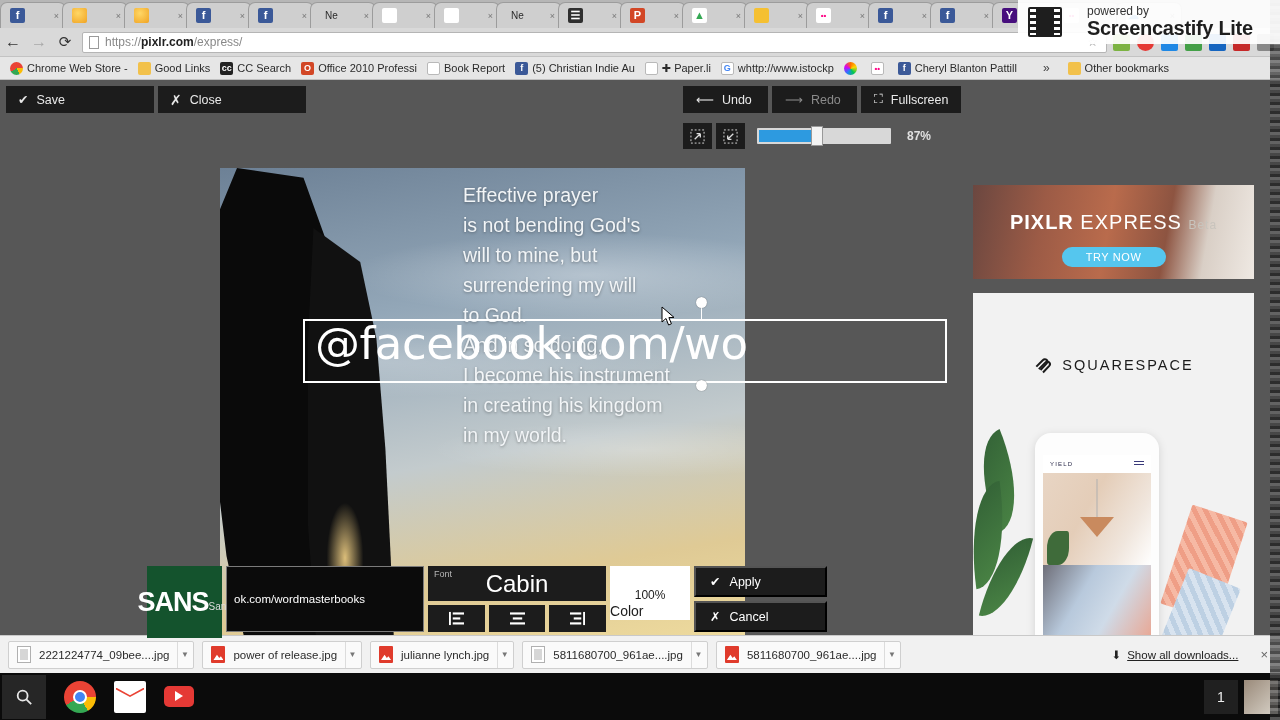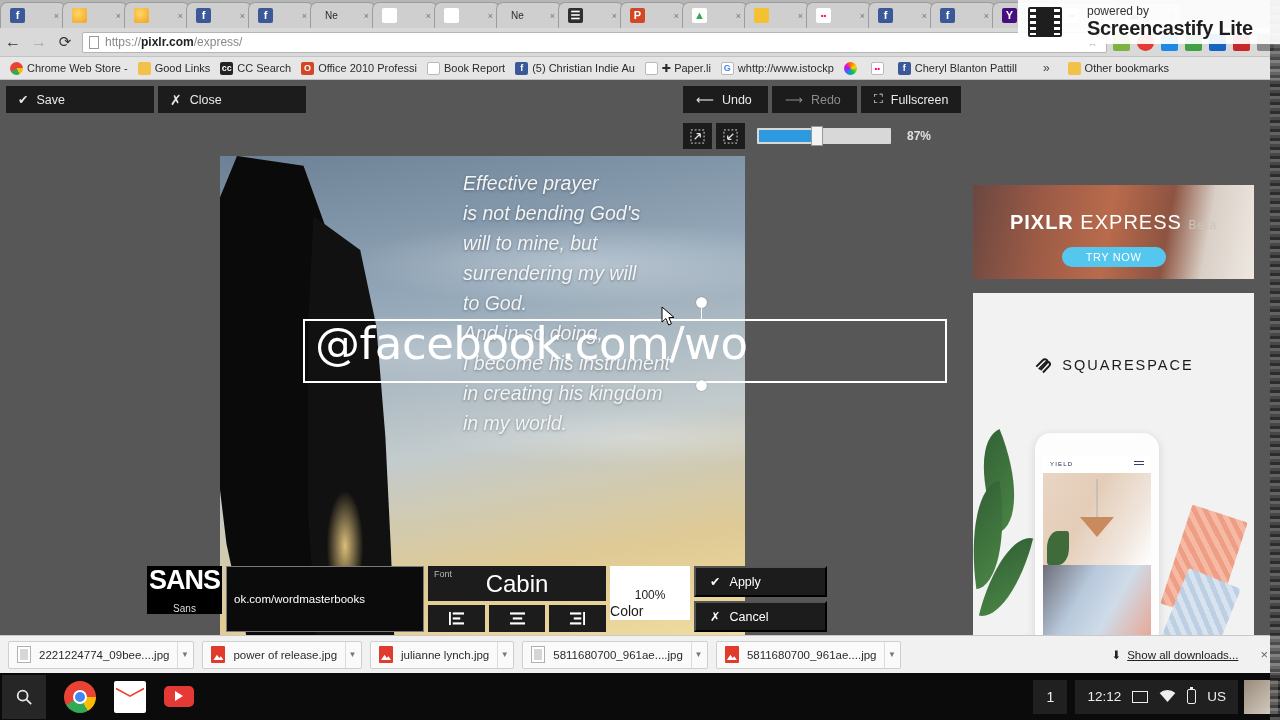--- a/index.html
+++ b/index.html
@@ -151,25 +151,24 @@
   .zoomtrack {
     width: 134px; height: 16px; background:#d8d8d8; margin-left: 8px;
     position: relative; border-radius: 1px;
   }
   .zoomfill { position:absolute; left:2px; top:2px; height:12px; width:52px; background:#2d9ae0; }
   .zoomknob { position:absolute; left:54px; top:-2px; width:12px; height:20px; background:#f3f3f3; border:1px solid #999; }
   .zoomval { color:#e0e0e0; font-size: 12px; margin-left: 12px; font-weight: bold; }
 
   
   .canvas-wrap {
-    position: absolute; left: 220px; top: 76px;
+    position: absolute; left: 220px; top: 88px;
     width: 525px; height: 485px;
     overflow: hidden;
     background: linear-gradient(#5a6d80 0%, #8aa0b4 28%, #b9c4cc 55%, #d8c79c 78%, #e8d49a 100%);
-    font-style: italic;
   }
   .sky { position:absolute; inset:0;
     background:
       radial-gradient(ellipse 340px 60px at 70% 22%, rgba(255,255,255,.32), transparent 70%),
       radial-gradient(ellipse 420px 50px at 30% 40%, rgba(255,255,255,.22), transparent 70%),
       radial-gradient(ellipse 300px 40px at 80% 58%, rgba(255,255,255,.25), transparent 70%),
       linear-gradient(170deg,#6d8196 0%, #93a7b8 30%, #c3cbcd 58%, #dfca95 80%, #f0dd9f 100%);
   }
   .hands {
     position:absolute; left:-25px; top:0px; width: 175px; height: 485px;
@@ -210,22 +209,22 @@
   }
   .handle.top { left: 391px; top: -24px; }
   .handle.bottom { left: 391px; top: 59px; }
   .handle-stem { position:absolute; left: 396px; top:-14px; width:1px; height: 14px; background:#fff; }
 
   .cursor-arrow { position:absolute; left: 661px; top: 226px; z-index: 30; }
 
   
   .text-toolbar { position:absolute; left: 147px; top: 486px; height: 68px; display:flex; gap: 4px; z-index: 25; }
   .sans-btn {
-    width: 75px; height: 48px; background:#000000; color:#fff;
-    display:flex; flex-direction:column; align-items:center; justify-content:center;
+    width: 75px; height: 72px; background:#14532d; color:#fff;
+    display:flex; flex-direction:row; align-items:center; justify-content:center;
   }
   .sans-btn .big { font-size: 27px; font-weight: bold; letter-spacing:-1px; line-height: 1; }
   .sans-btn .small { font-size: 10px; margin-top: 9px; color:#ddd; }
   .text-input {
     width: 198px; height: 66px; background:#0b0b0b; border:1px solid #7b7b7b;
     color:#fff; font-size: 11.5px; padding: 6px 7px; outline:none;
     font-family: "Liberation Sans", sans-serif;
   }
   .font-col { display:flex; flex-direction:column; gap:4px; }
   .font-btn {
@@ -727,27 +726,18 @@
       <svg width="18" height="18" viewBox="0 0 20 20">
         <circle cx="8.5" cy="8.5" r="5.5" fill="none" stroke="#e8e8e8" stroke-width="2"></circle>
         <line x1="12.6" y1="12.6" x2="18" y2="18" stroke="#e8e8e8" stroke-width="2"></line>
       </svg>
     </div>
     <div class="shelf-ico shelf-chrome"></div>
     <div class="shelf-ico shelf-gmail"></div>
     <div class="shelf-yt"></div>
     <div class="tray">
       <div class="tray-num">1</div>
-      <div class="tray-status">
-        <span>12:12</span>
-        <span class="ico-screen"></span>
-        <svg width="17" height="13" viewBox="0 0 18 14">
-          <path d="M9 13 L0.5 3.2 A13 13 0 0 1 17.5 3.2 Z" fill="#eee"></path>
-        </svg>
-        <span class="ico-batt"></span>
-        <span>US</span>
-      </div>
       <div class="tray-avatar"></div>
     </div>
   </div>
 
   <div class="noise"></div>
 </div>
 
 </body></html>

